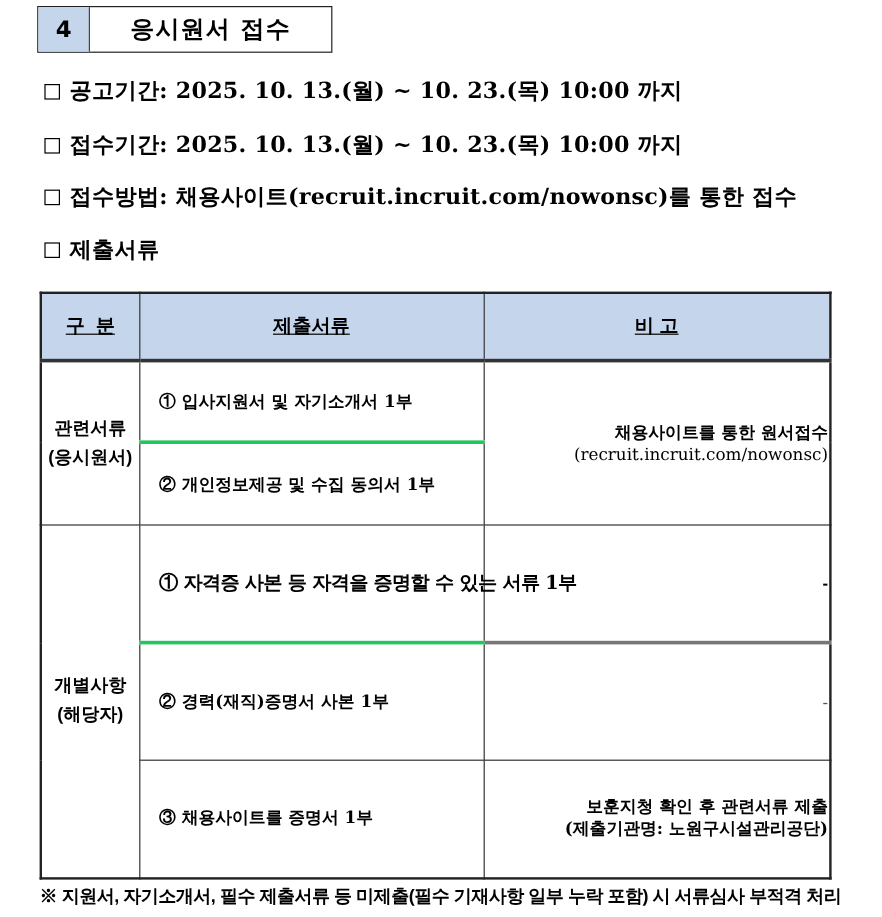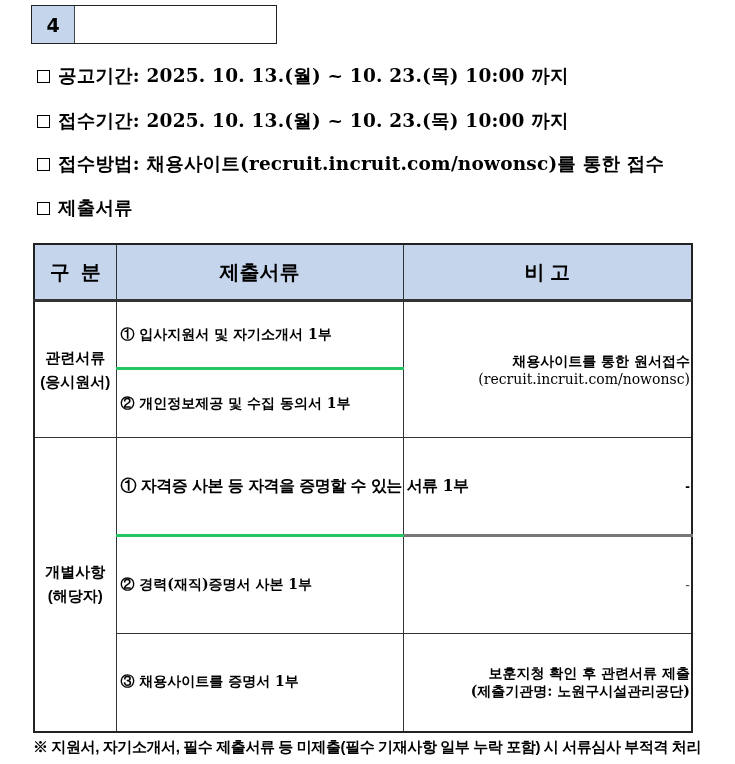--- a/index.html
+++ b/index.html
@@ -27,48 +27,50 @@
   .bullet .box {
     display: inline-block; width: 13px; height: 13px; border: 1.3px solid #000;
     margin-right: 8px; vertical-align: -1px; box-sizing: border-box;
   }
   table.docs {
     position: absolute; left: 33px; top: 243px; width: 658px;
     border-collapse: collapse; table-layout: fixed;
     border: 2px solid #222;
   }
   table.docs th {
-    background: #c5d6ec; height: 52px; font-size: 20px; font-weight: bold;
+    background: #c5d6ec; height: 52px; font-size: 16px; font-weight: bold;
     border-right: 1px solid #333; border-bottom: 3px solid #333;
     font-family: "Liberation Sans", sans-serif;
+    text-decoration: underline;
   }
   table.docs td {
     border: 1px solid #333; font-family: "DejaVu Serif", "Liberation Serif", serif;
     font-size: 14px; font-weight: bold; vertical-align: middle;
   }
   td.cat {
     text-align: center; font-family: "Liberation Sans", sans-serif !important;
     font-size: 15px !important; line-height: 24px; border-right: 1px solid #333;
   }
-  td.doc { padding-left: 4px; white-space: nowrap; }
+  td.doc { padding-left: 16px; white-space: nowrap; }
   td.note { text-align: right; line-height: 18px; }
   td.note .dash { font-family: "Liberation Sans", sans-serif; }
   tr.sep-thick td.doc { border-top: 3px solid #22c55e; }
   tr.sep-thick td.note { border-top: 3px solid #777; }
   td.doc.tight { font-size: 16px; letter-spacing: -0.6px; }
   .footnote {
     position: absolute; left: 33px; top: 738px; font-family: "Liberation Sans", sans-serif;
     font-weight: bold; font-size: 15px; white-space: nowrap; letter-spacing: -0.4px;
   }
 </style>
 </head>
 <body>
 
 <div class="sec-box">
   <div class="sec-num">4</div>
+  <div class="sec-title">응시원서 접수</div>
 </div>
 
 <div class="bullet" style="top:63px;">
   <span class="box"></span><span>공고기간:</span> <span>2025. 10. 13.(월) ~ 10. 23.(목) 10:00 까지</span>
 </div>
 
 <div class="bullet" style="top:108px;">
   <span class="box"></span><span>접수기간:</span> <span>2025. 10. 13.(월) ~ 10. 23.(목) 10:00 까지</span>
 </div>
 

